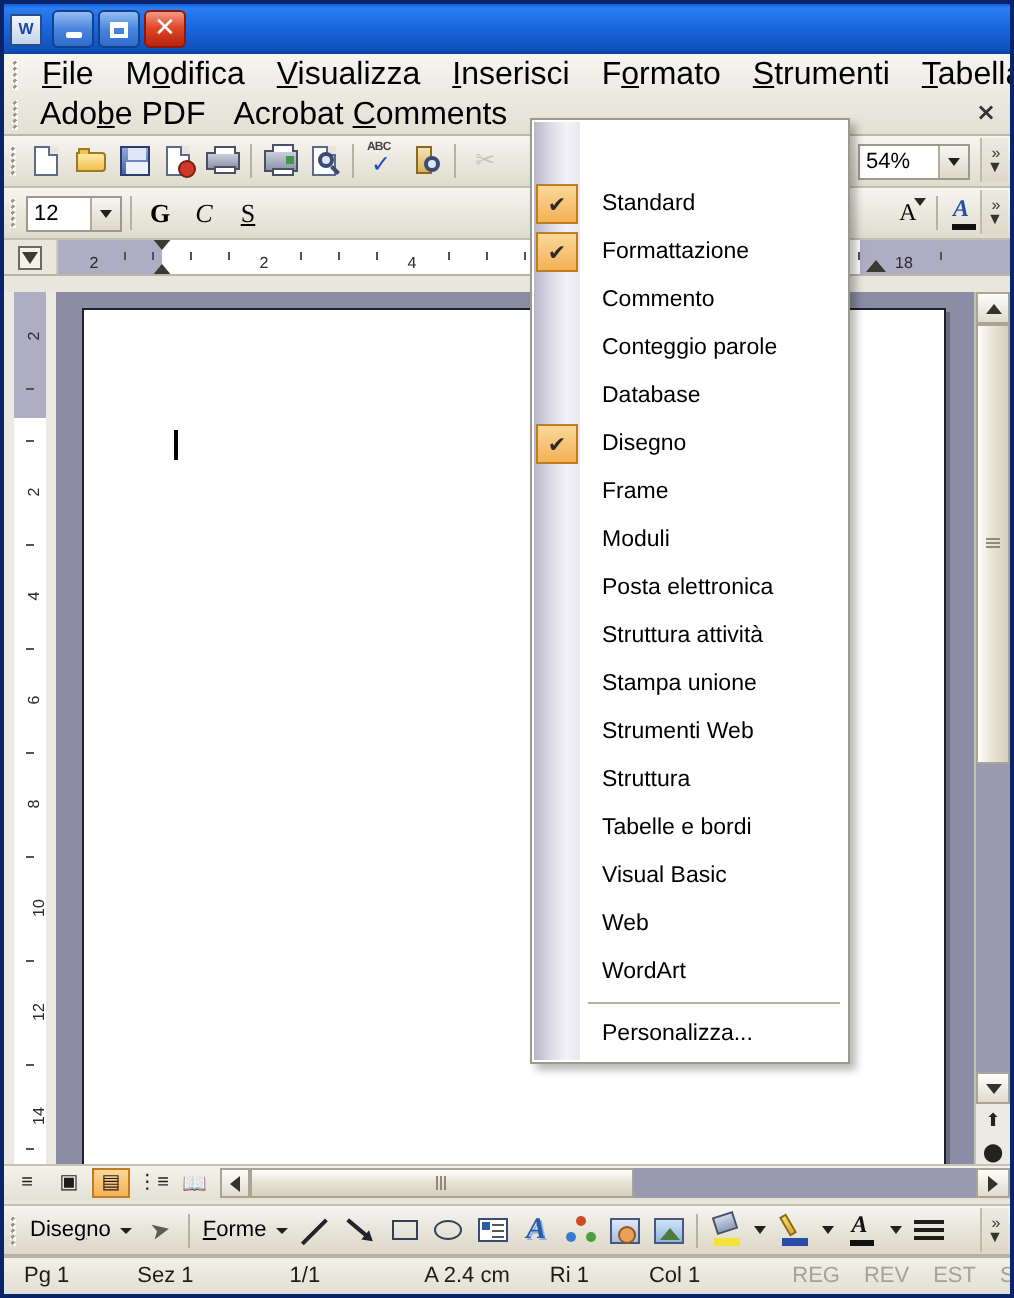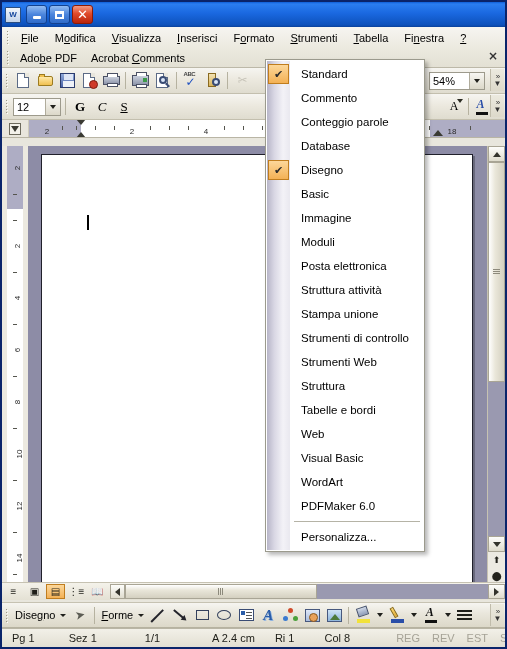--- a/index.html
+++ b/index.html
@@ -62,21 +62,21 @@
     border-bottom:1px solid #bcb8a8;
   }
   .menubar{display:flex;align-items:center;height:21px;padding-left:3px;}
   .grip{
     width:3px;height:15px;margin:0 4px 0 1px;flex:0 0 3px;
     background-image:radial-gradient(#ffffff 40%,transparent 41%),radial-gradient(#9e9a88 40%,transparent 41%);
     background-size:3px 3px,3px 3px;
     background-position:1px 1px,0 0;
   }
   .menu-item{
-    padding:2px 8px;font-size:11px;color:#000;cursor:default;white-space:nowrap;
+    padding:2px 8px;font-size:16px;color:#000;cursor:default;white-space:nowrap;
   }
   .menu-item u{text-decoration:underline;}
   .menubar2{display:flex;align-items:center;height:19px;padding-left:3px;position:relative;}
   .menubar2 .menu-item{padding:2px 7px;}
   .mb-close{
     position:absolute;right:7px;top:3px;font-size:12px;font-weight:bold;color:#333;
     font-family:"DejaVu Sans",sans-serif;line-height:11px;
   }
 
   
@@ -185,21 +185,21 @@
     position:absolute;left:263px;top:57px;width:158px;
     background:#fff;
     border:1px solid #9b9a8d;
     box-shadow:3px 3px 4px rgba(0,0,0,.28);
     z-index:50;
   }
   .dd-gutter{
     position:absolute;left:1px;top:1px;bottom:1px;width:23px;
     background:linear-gradient(90deg,#b7b5c8 0%,#d9d7e4 32%,#f3f2f7 70%,#e9e8ef 100%);
   }
-  .dd-list{position:relative;padding:2px 0;}
+  .dd-list{position:relative;padding:2px 0;margin-top:28px;}
   .dd-item{
     height:24px;display:flex;align-items:center;position:relative;
     font-size:11.5px;color:#000;padding-left:35px;cursor:default;
     box-sizing:border-box;
   }
   .dd-check{
     position:absolute;left:2px;top:2px;width:21px;height:20px;
     background:linear-gradient(180deg,#fcd79a,#f3b155);
     border:1px solid #c07d1e;
     display:flex;align-items:center;justify-content:center;
@@ -653,92 +653,87 @@
       </div>
   </div>
 
   <div class="statusbar" style="position:absolute;left:0;right:0;bottom:0;">
     <span class="sb-cell" style="padding-left:10px">Pg  1</span>
     <span class="sb-cell" style="padding-left:28px">Sez  1</span>
     <span class="sb-cell" style="padding-left:42px">1/1</span>
     <span class="sb-div" style="margin-left:36px"></span>
     <span class="sb-cell">A  2.4 cm</span>
     <span class="sb-cell" style="padding-left:14px">Ri  1</span>
-    <span class="sb-cell" style="padding-left:24px">Col  8</span>
+    <span class="sb-cell" style="padding-left:24px">Col  1</span>
     <span class="sb-div" style="margin-left:30px"></span>
     <span class="sb-cell sb-dim">REG</span>
     <span class="sb-cell sb-dim">REV</span>
     <span class="sb-cell sb-dim">EST</span>
     <span class="sb-cell sb-dim">SSC</span>
 
     <span class="sb-grip"></span>
   </div>
 
   <div class="dropdown">
     <div class="dd-gutter"></div>
     <div class="dd-list" id="dd-list">
         <div class="dd-item">
           <span class="dd-check"></span>
           <span>Standard</span>
         </div>
         <div class="dd-item">
+          <span class="dd-check"></span>
+          <span>Formattazione</span>
+        </div>
+        <div class="dd-item">
           <span>Commento</span>
         </div>
         <div class="dd-item">
           <span>Conteggio parole</span>
         </div>
         <div class="dd-item">
           <span>Database</span>
         </div>
         <div class="dd-item">
           <span class="dd-check"></span>
           <span>Disegno</span>
         </div>
         <div class="dd-item">
-          <span>Basic</span>
-        </div>
-        <div class="dd-item">
-          <span>Immagine</span>
+          <span>Frame</span>
         </div>
         <div class="dd-item">
           <span>Moduli</span>
         </div>
         <div class="dd-item">
           <span>Posta elettronica</span>
         </div>
         <div class="dd-item">
           <span>Struttura attività</span>
         </div>
         <div class="dd-item">
           <span>Stampa unione</span>
         </div>
         <div class="dd-item">
-          <span>Strumenti di controllo</span>
-        </div>
-        <div class="dd-item">
           <span>Strumenti Web</span>
         </div>
         <div class="dd-item">
           <span>Struttura</span>
         </div>
         <div class="dd-item">
           <span>Tabelle e bordi</span>
         </div>
         <div class="dd-item">
+          <span>Visual Basic</span>
+        </div>
+        <div class="dd-item">
           <span>Web</span>
         </div>
         <div class="dd-item">
-          <span>Visual Basic</span>
-        </div>
-        <div class="dd-item">
           <span>WordArt</span>
         </div>
-        <div class="dd-item">
-          <span>PDFMaker 6.0</span>
-        </div>
         <div class="dd-sep"></div>
         <div class="dd-item">
           <span>Personalizza...</span>
         </div>
       </div>
   </div>
 
 </div>
 
 </body></html>

